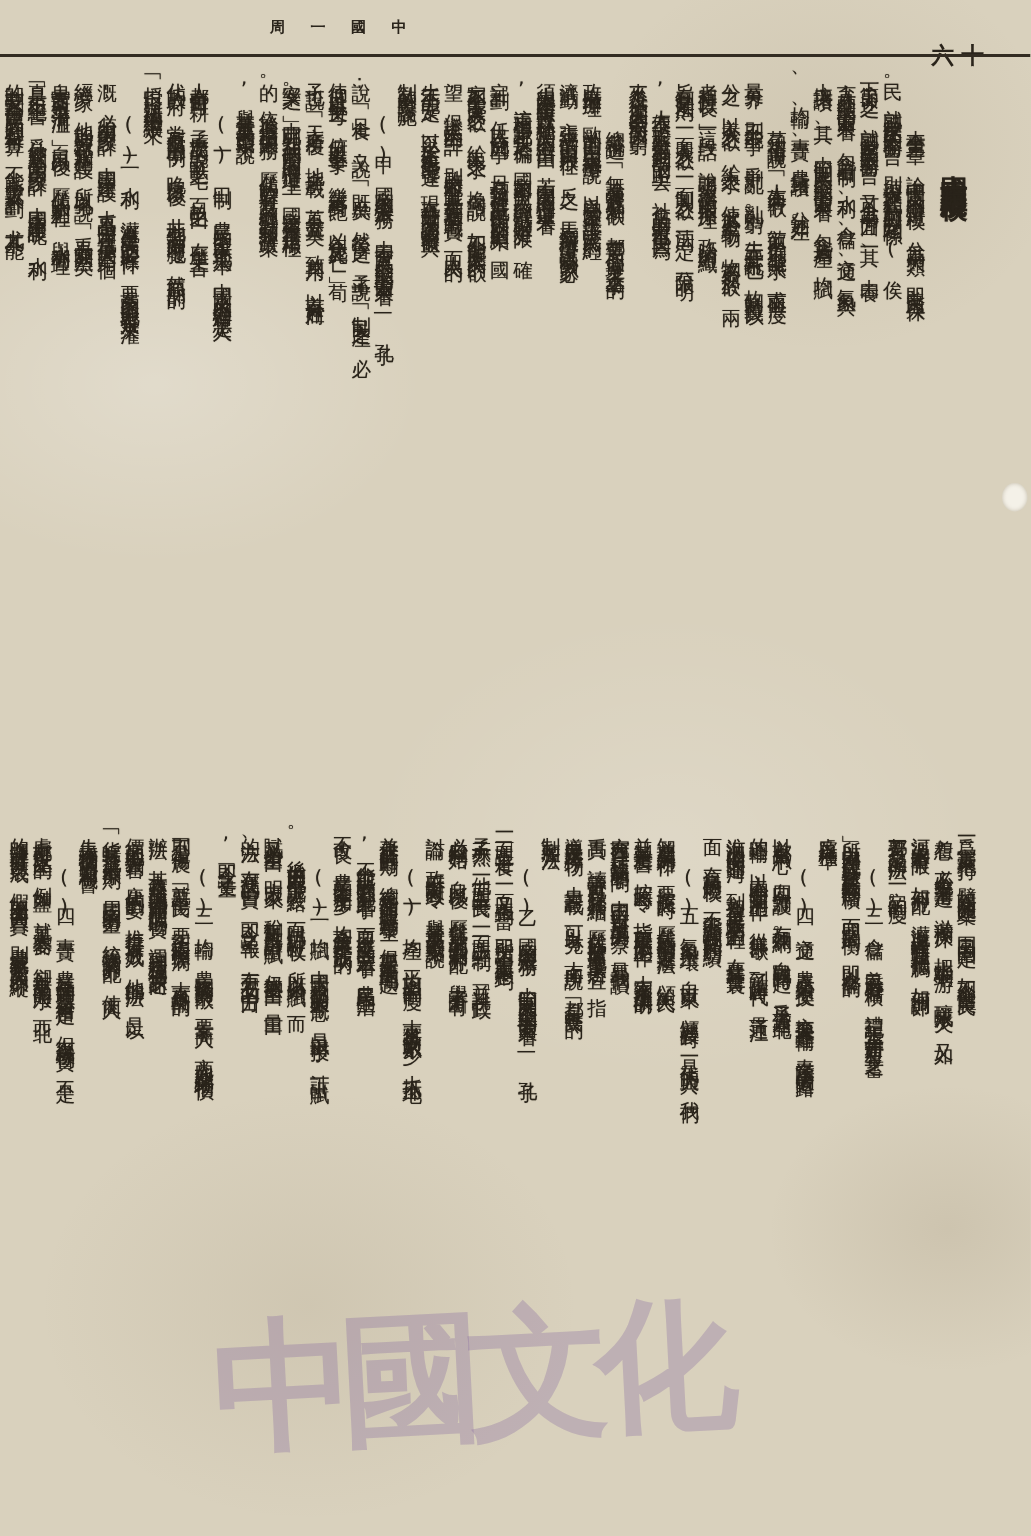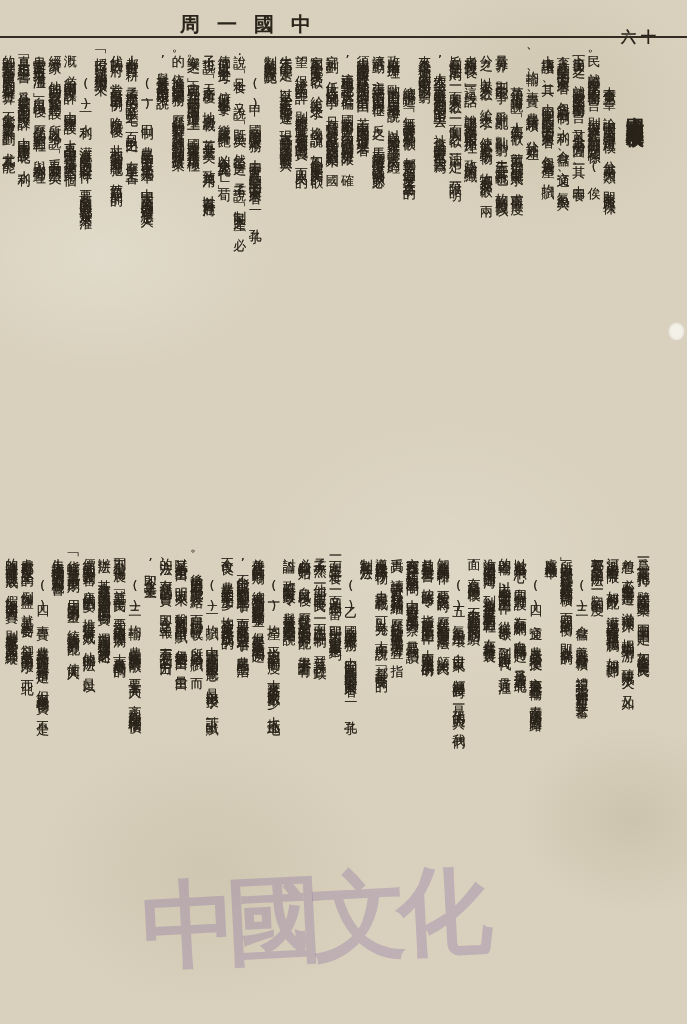--- a/index.html
+++ b/index.html
@@ -14,21 +14,21 @@
       radial-gradient(ellipse 340px 260px at 65% 55%, rgba(255,255,255,0.14), transparent 60%),
       radial-gradient(ellipse 300px 240px at 30% 85%, rgba(120,104,76,0.10), transparent 60%),
       radial-gradient(ellipse 200px 160px at 92% 80%, rgba(118,100,72,0.12), transparent 60%),
       #d9d1bd;
     color:#29231b;
   }
 
   
   .masthead{
     position:absolute;top:11px;left:180px;
-    font-size:20px;font-weight:bold;color:#2a241b;
+    font-size:10px;font-weight:bold;color:#2a241b;
     letter-spacing:17px;white-space:nowrap;
   }
   .pagenum{
     position:absolute;top:28px;right:26px;
     font-size:15px;font-weight:bold;color:#2a241b;
     letter-spacing:5px;white-space:nowrap;
   }
   .rule{
     position:absolute;top:36px;left:0;width:687px;height:2px;
     background:#332c22;

